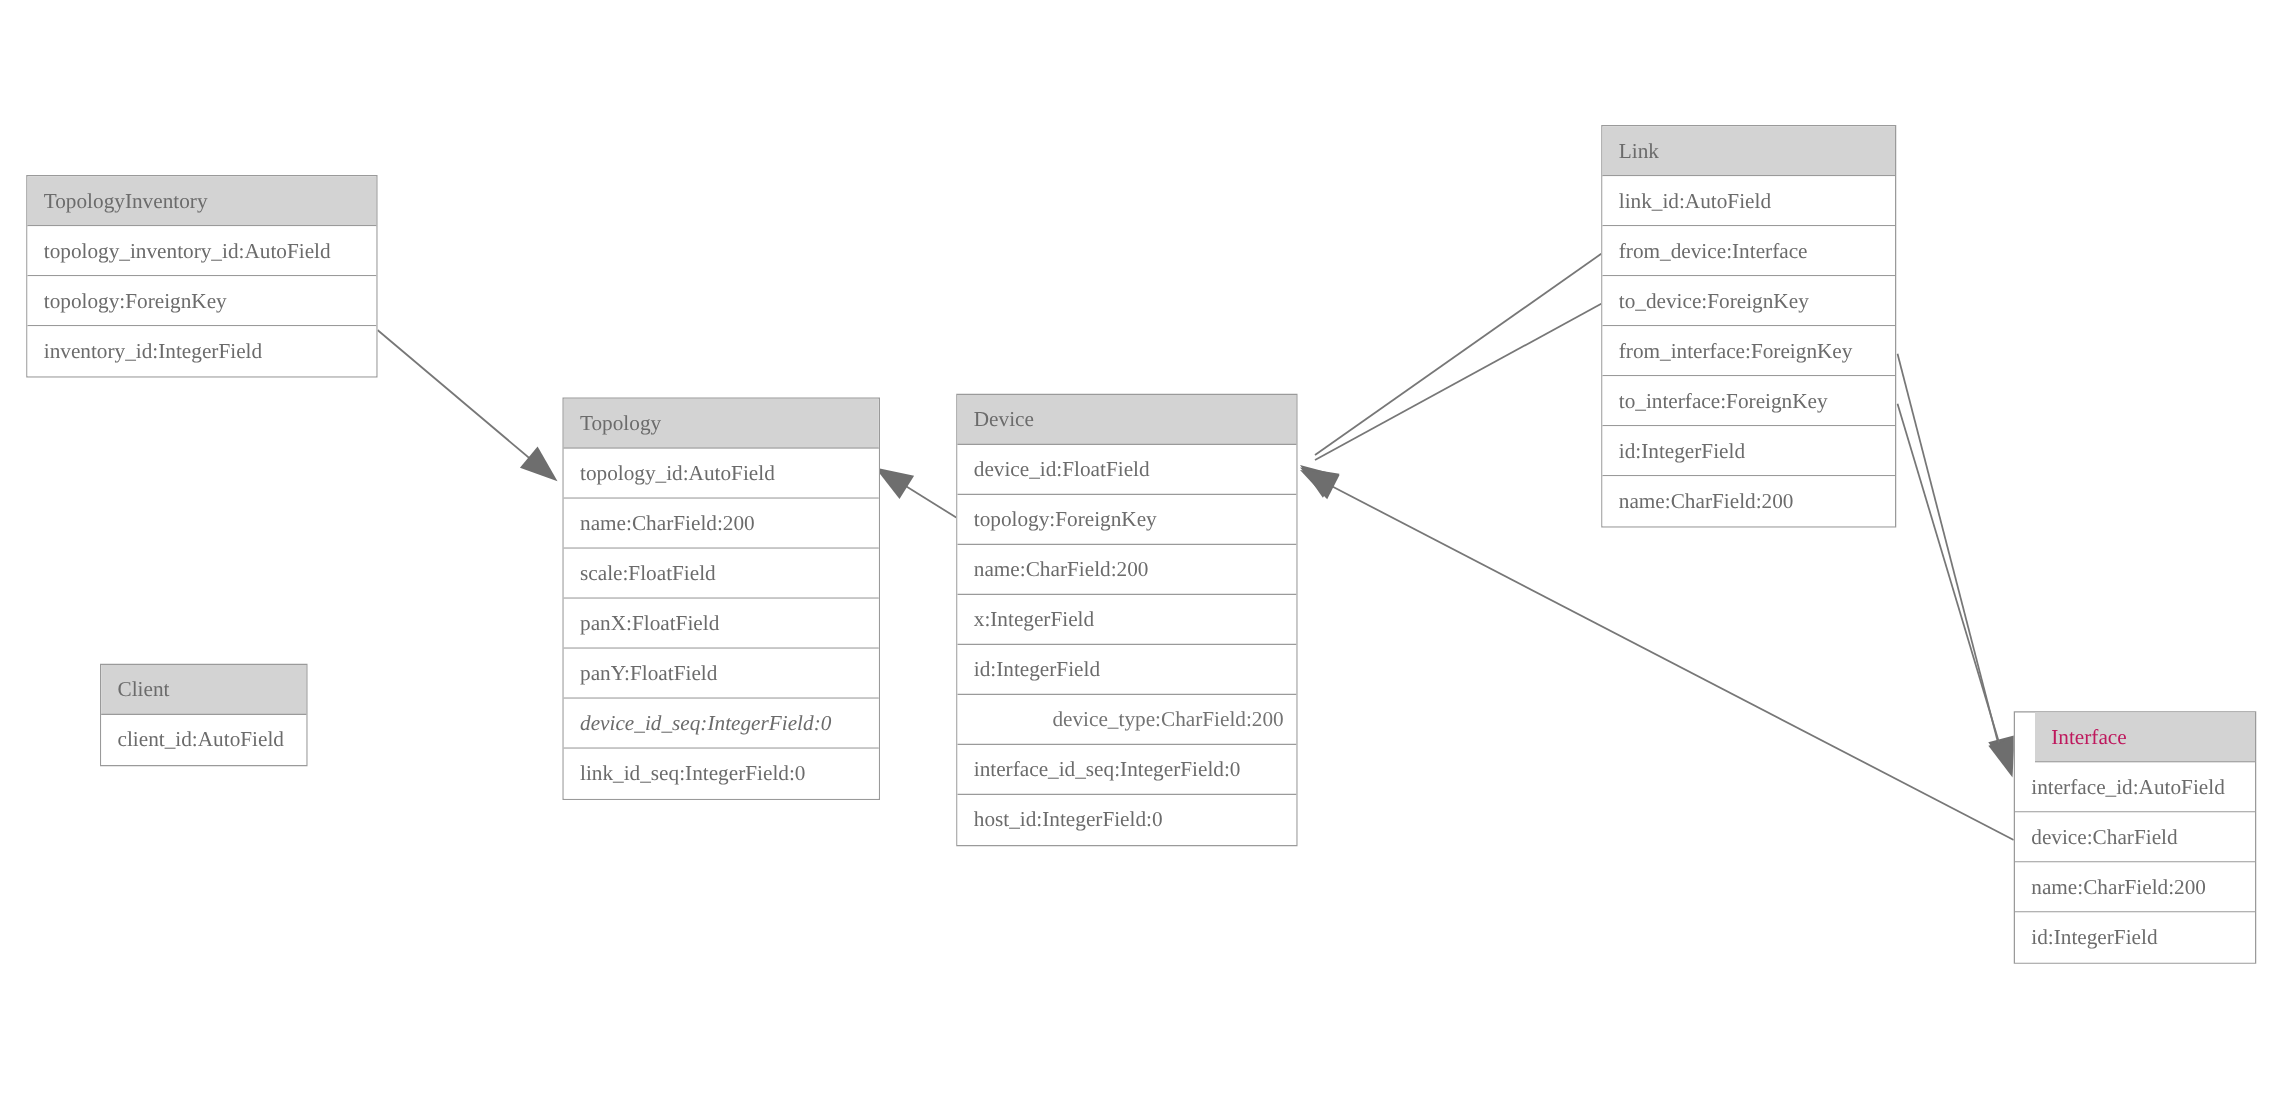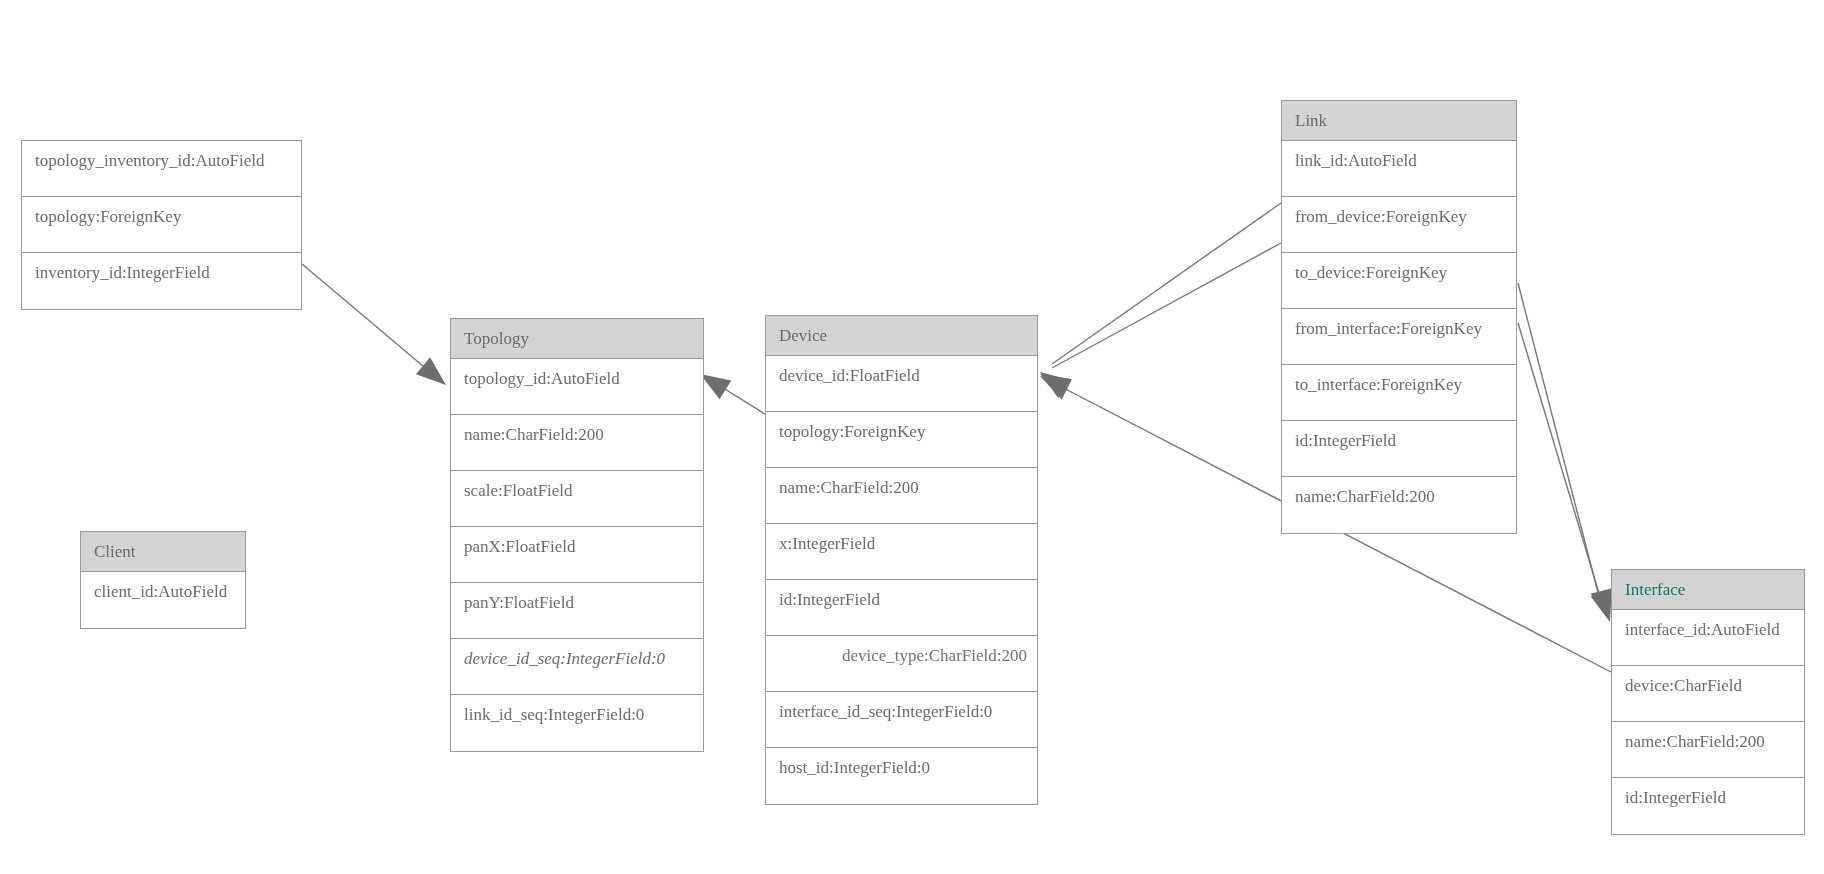--- a/index.html
+++ b/index.html
@@ -39,21 +39,21 @@
     font-size: 17px;
     padding: 0 0 0 13px;
     white-space: nowrap;
     overflow: hidden;
   }
   .entity-attrs {
     display: block;
   }
   .attr-row {
     box-sizing: border-box;
-    height: 56px;
+    height: 40px;
     line-height: 40px;
     border-bottom: 1px solid #9a9a9a;
     color: #6b6b6b;
     font-size: 17px;
     padding: 0 10px 0 13px;
     white-space: nowrap;
     overflow: hidden;
     background: #ffffff;
   }
   .attr-row:last-child {
@@ -91,20 +91,21 @@
         <path d="M 0 0 L -30 -11 L -30 11 Z" fill="#6e6e6e" transform="translate(1610,622) rotate(73)"></path>
       </g>
       <g>
         <polyline points="1611,672 1052,382" fill="none" stroke="#777777" stroke-width="1.4"></polyline>
         <path d="M 0 0 L -30 -11 L -30 11 Z" fill="#6e6e6e" transform="translate(1040,376) rotate(207)"></path>
       </g>
     </svg>
 
   <div id="entity-layer">
       <div class="entity" style="left: 21px; top: 140px; width: 281px; border-color: rgb(154, 154, 154);">
+        <div class="entity-header" style="background: rgb(211, 211, 211); color: rgb(107, 107, 107); border-bottom-color: rgb(154, 154, 154);">TopologyInventory</div>
         <div class="entity-attrs">
           <div class="attr-row" style="color: rgb(107, 107, 107); border-bottom-color: rgb(154, 154, 154);">topology_inventory_id:AutoField</div>
           <div class="attr-row" style="color: rgb(107, 107, 107); border-bottom-color: rgb(154, 154, 154);">topology:ForeignKey</div>
           <div class="attr-row" style="color: rgb(107, 107, 107); border-bottom-color: rgb(154, 154, 154);">inventory_id:IntegerField</div>
         </div>
       </div>
       <div class="entity" style="left: 450px; top: 318px; width: 254px; border-color: rgb(154, 154, 154);">
         <div class="entity-header" style="background: rgb(211, 211, 211); color: rgb(107, 107, 107); border-bottom-color: rgb(154, 154, 154);">Topology</div>
         <div class="entity-attrs">
           <div class="attr-row" style="color: rgb(107, 107, 107); border-bottom-color: rgb(154, 154, 154);">topology_id:AutoField</div>
@@ -126,30 +127,30 @@
           <div class="attr-row" style="color: rgb(107, 107, 107); border-bottom-color: rgb(154, 154, 154);">id:IntegerField</div>
           <div class="attr-row" style="color: #737373; border-bottom-color: rgb(154, 154, 154); text-align: right;">device_type:CharField:200</div>
           <div class="attr-row" style="color: rgb(107, 107, 107); border-bottom-color: rgb(154, 154, 154);">interface_id_seq:IntegerField:0</div>
           <div class="attr-row" style="color: rgb(107, 107, 107); border-bottom-color: rgb(154, 154, 154);">host_id:IntegerField:0</div>
         </div>
       </div>
       <div class="entity" style="left: 1281px; top: 100px; width: 236px; border-color: rgb(154, 154, 154);">
         <div class="entity-header" style="background: rgb(211, 211, 211); color: rgb(107, 107, 107); border-bottom-color: rgb(154, 154, 154);">Link</div>
         <div class="entity-attrs">
           <div class="attr-row" style="color: rgb(107, 107, 107); border-bottom-color: rgb(154, 154, 154);">link_id:AutoField</div>
-          <div class="attr-row" style="color: rgb(107, 107, 107); border-bottom-color: rgb(154, 154, 154);">from_device:ForeignKey</div>
+          <div class="attr-row" style="color: rgb(107, 107, 107); border-bottom-color: rgb(154, 154, 154);">from_device:Interface</div>
           <div class="attr-row" style="color: rgb(107, 107, 107); border-bottom-color: rgb(154, 154, 154);">to_device:ForeignKey</div>
           <div class="attr-row" style="color: rgb(107, 107, 107); border-bottom-color: rgb(154, 154, 154);">from_interface:ForeignKey</div>
           <div class="attr-row" style="color: rgb(107, 107, 107); border-bottom-color: rgb(154, 154, 154);">to_interface:ForeignKey</div>
           <div class="attr-row" style="color: rgb(107, 107, 107); border-bottom-color: rgb(154, 154, 154);">id:IntegerField</div>
           <div class="attr-row" style="color: rgb(107, 107, 107); border-bottom-color: rgb(154, 154, 154);">name:CharField:200</div>
         </div>
       </div>
       <div class="entity" style="left: 1611px; top: 569px; width: 194px; border-color: rgb(154, 154, 154);">
-        <div class="entity-header" style="background: rgb(211, 211, 211); color: #0f766e; border-bottom-color: rgb(154, 154, 154);">Interface</div>
+        <div class="entity-header" style="background: rgb(211, 211, 211); color: #be185d; border-bottom-color: rgb(154, 154, 154); margin-left: 16px;">Interface</div>
         <div class="entity-attrs">
           <div class="attr-row" style="color: rgb(107, 107, 107); border-bottom-color: rgb(154, 154, 154);">interface_id:AutoField</div>
           <div class="attr-row" style="color: rgb(107, 107, 107); border-bottom-color: rgb(154, 154, 154);">device:CharField</div>
           <div class="attr-row" style="color: rgb(107, 107, 107); border-bottom-color: rgb(154, 154, 154);">name:CharField:200</div>
           <div class="attr-row" style="color: rgb(107, 107, 107); border-bottom-color: rgb(154, 154, 154);">id:IntegerField</div>
         </div>
       </div>
       <div class="entity" style="left: 80px; top: 531px; width: 166px; border-color: rgb(154, 154, 154);">
         <div class="entity-header" style="background: rgb(211, 211, 211); color: rgb(107, 107, 107); border-bottom-color: rgb(154, 154, 154);">Client</div>
         <div class="entity-attrs">

